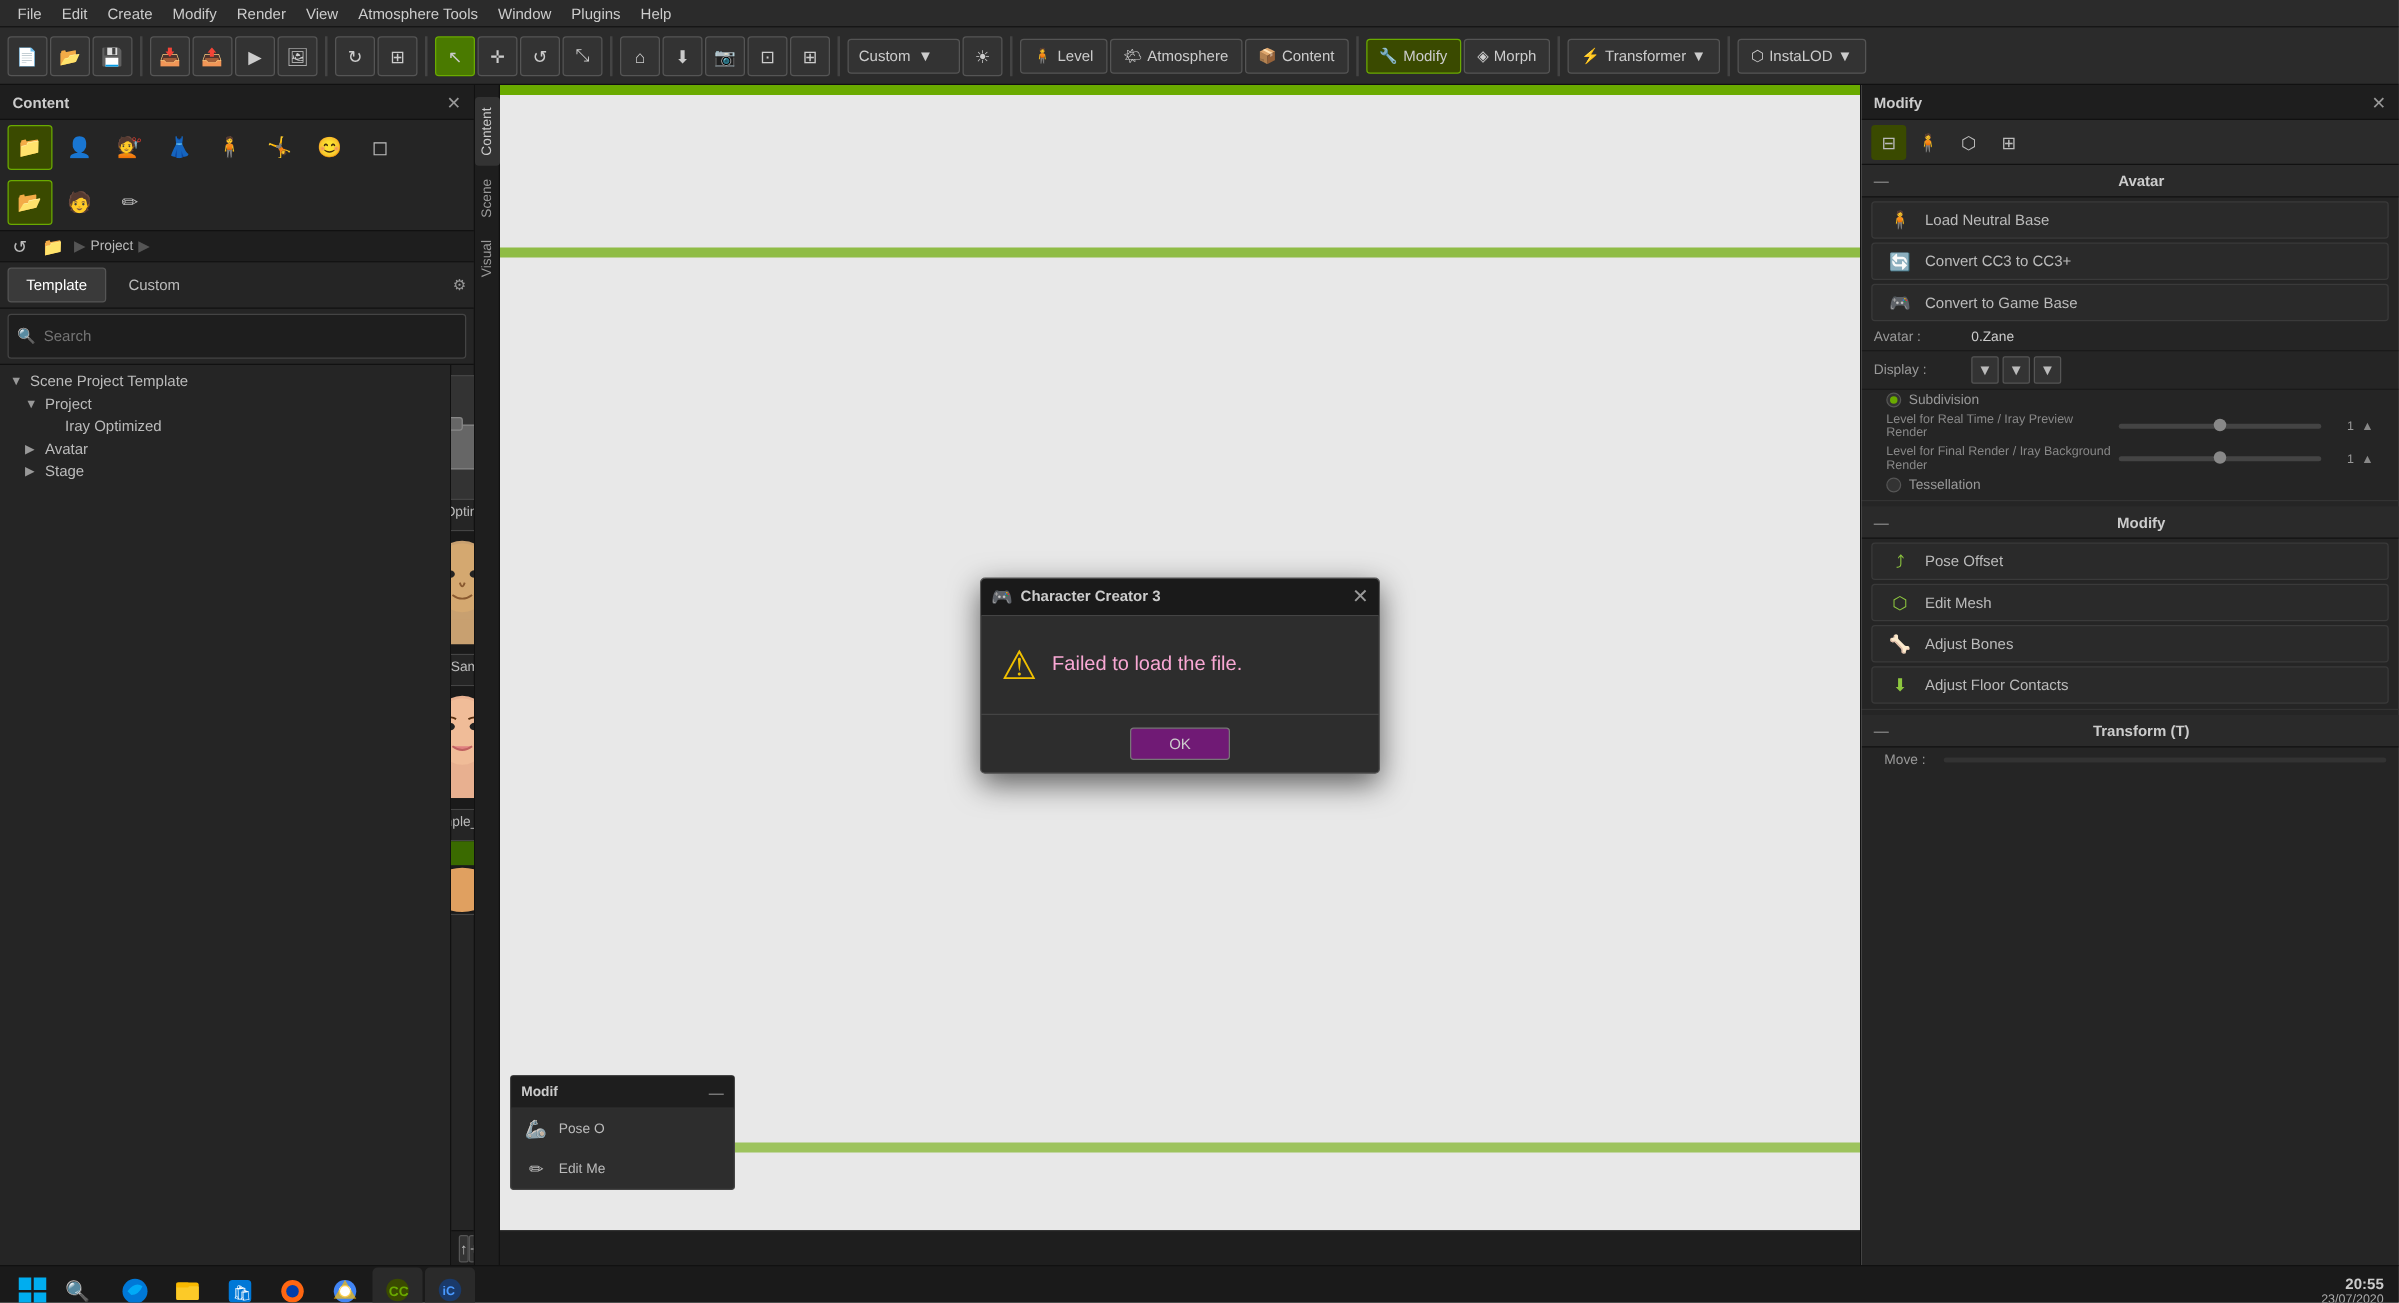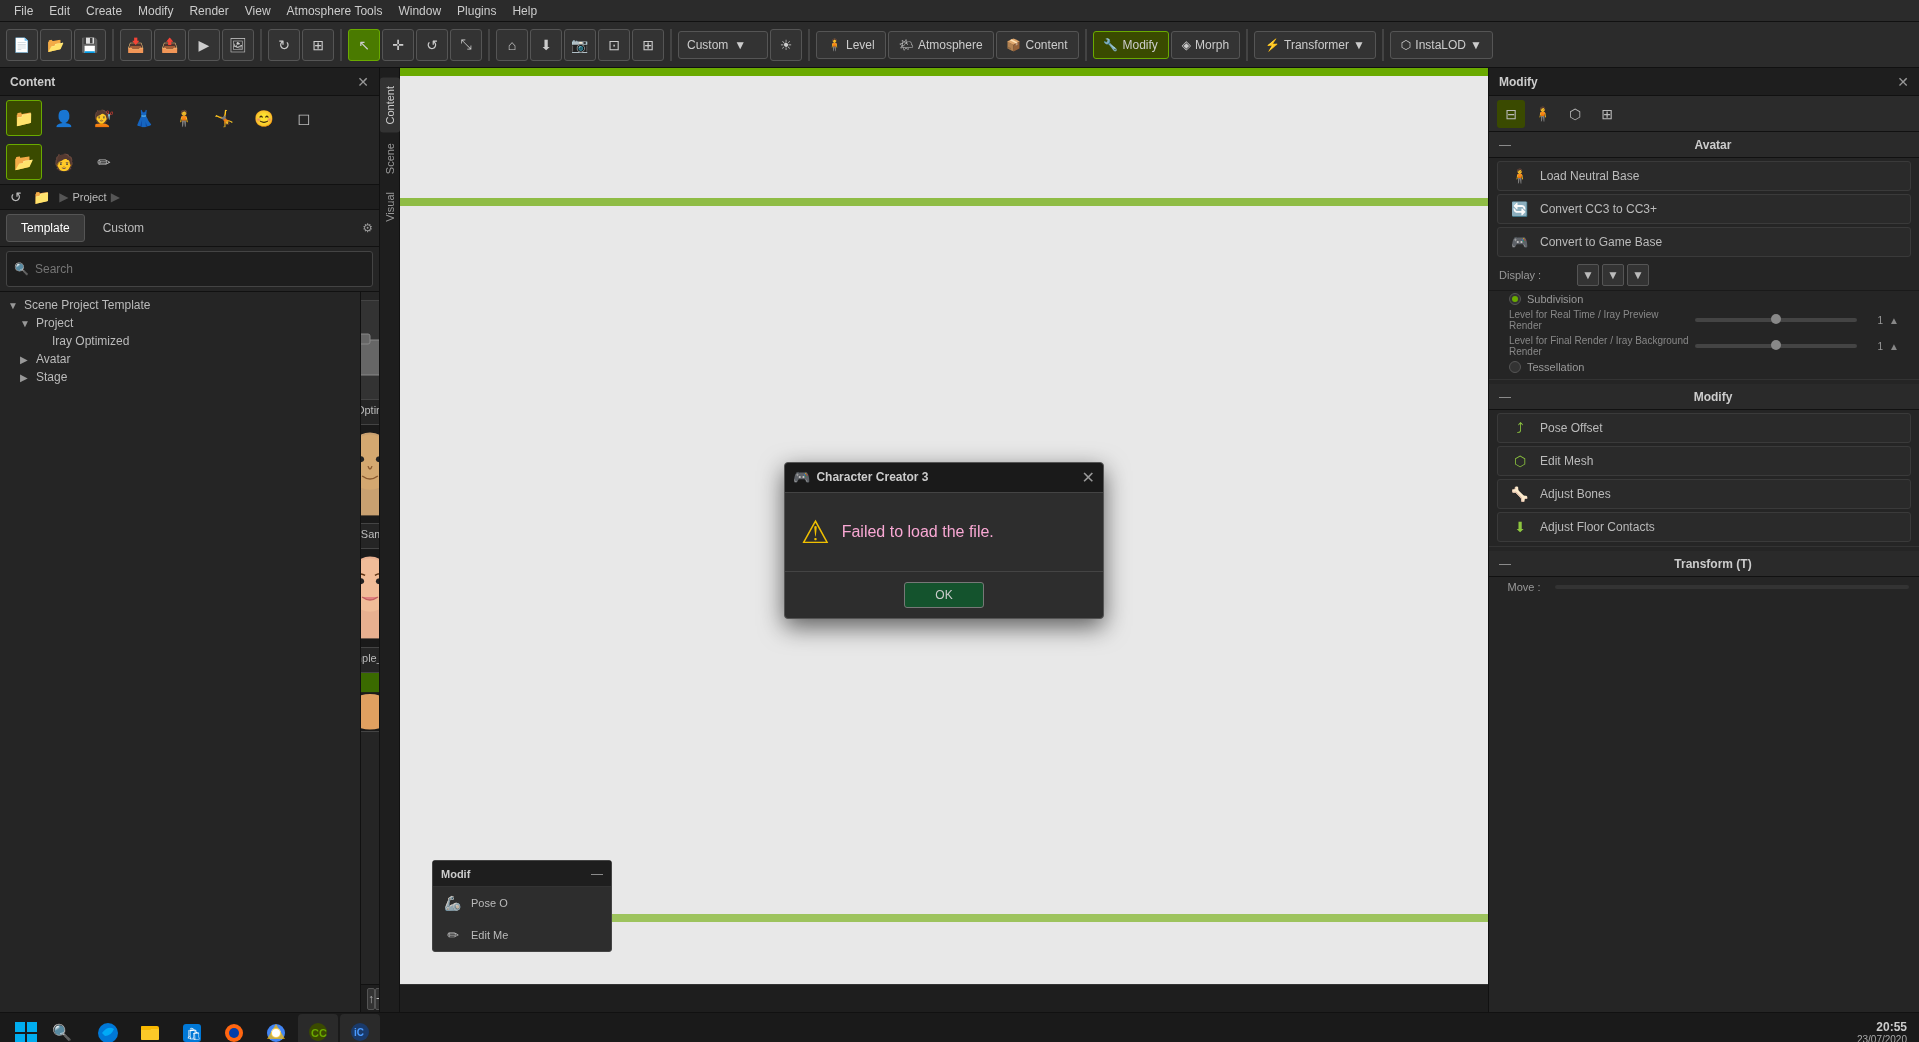--- a/index.html
+++ b/index.html
@@ -352,33 +352,33 @@
       font-size: 16px;
     }
     #dialog-footer {
       padding: 10px 16px;
       display: flex;
       justify-content: center;
       border-top: 1px solid #444;
     }
     .dialog-ok-btn {
       padding: 5px 30px;
-      background: #14532d;
+      background: #701a75;
       border: 1px solid #777;
       border-radius: 3px;
       color: #ccc;
       font-size: 12px;
       cursor: pointer;
     }
 
     
     #mini-panel {
       position: absolute;
       bottom: 60px;
-      left: 32px;
+      left: 8px;
       width: 180px;
       background: #2d2d2d;
       border: 1px solid #444;
       border-radius: 3px;
     }
     .mini-panel-header {
       height: 26px;
       background: #1e1e1e;
       display: flex;
       align-items: center;
@@ -1112,20 +1112,24 @@
       <div class="action-btn">
         <span class="action-icon">🔄</span>
         <span>Convert CC3 to CC3+</span>
       </div>
       <div class="action-btn">
         <span class="action-icon">🎮</span>
         <span>Convert to Game Base</span>
       </div>
 
       <div class="prop-row">
+        <span class="prop-label">Avatar :</span>
+        <span class="prop-value">0.Zane</span>
+      </div>
+      <div class="prop-row">
         <span class="prop-label">Display :</span>
         <div class="display-btns">
           <div class="display-btn">▼</div>
           <div class="display-btn">▼</div>
           <div class="display-btn">▼</div>
         </div>
       </div>
 
 
       <div class="radio-row">

